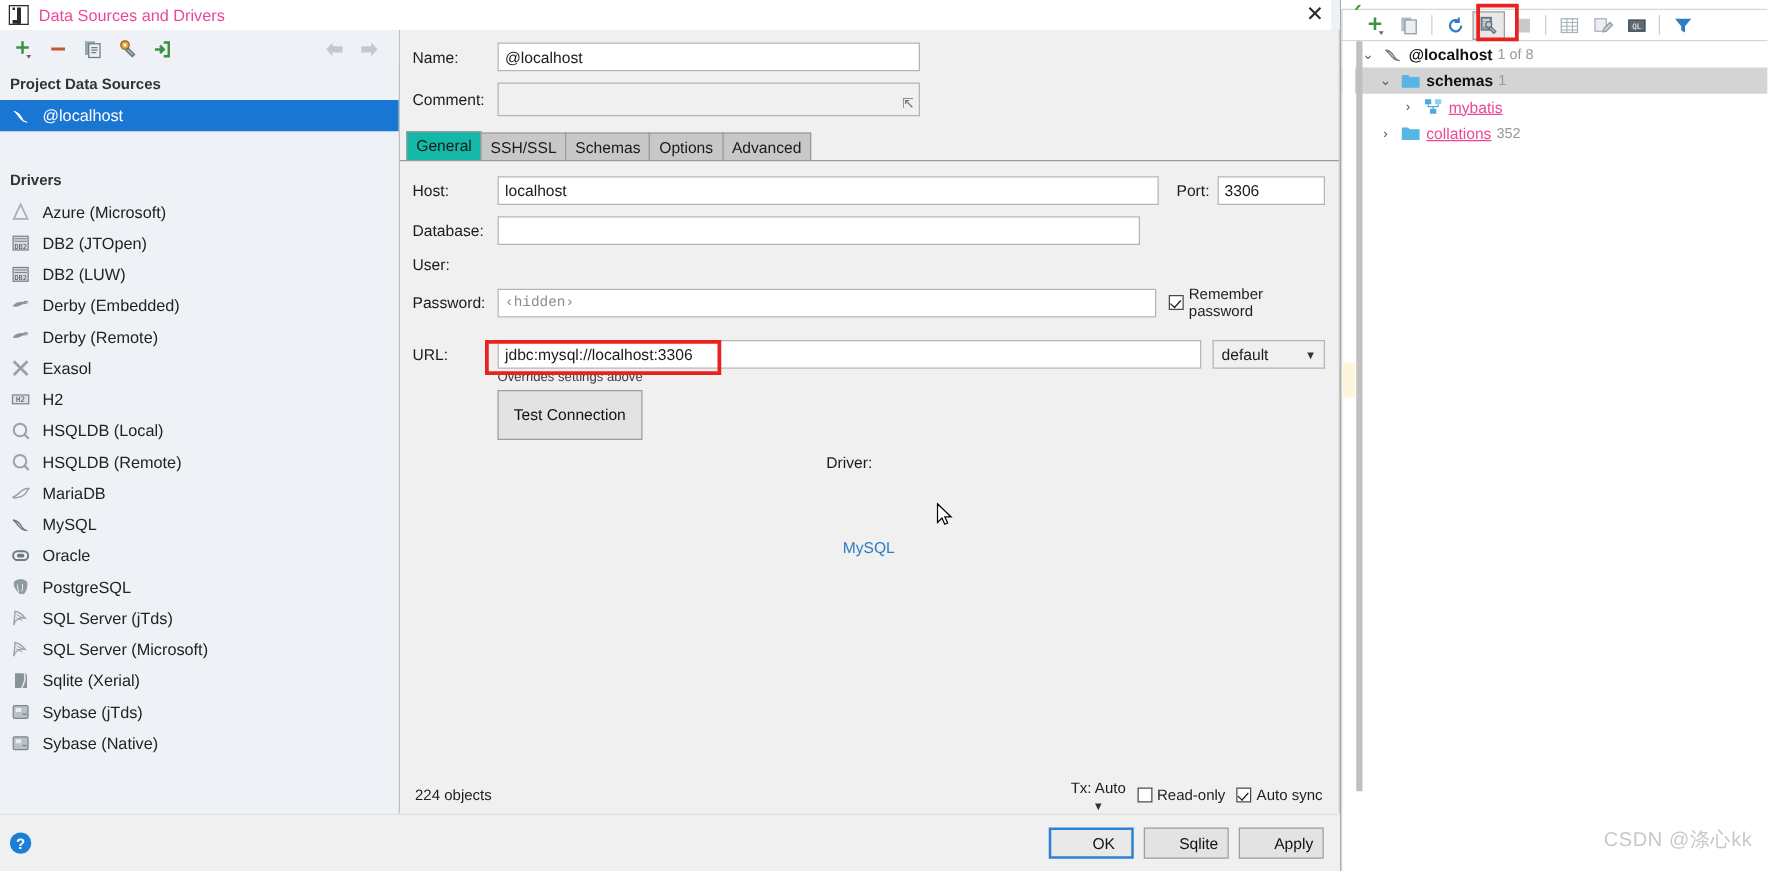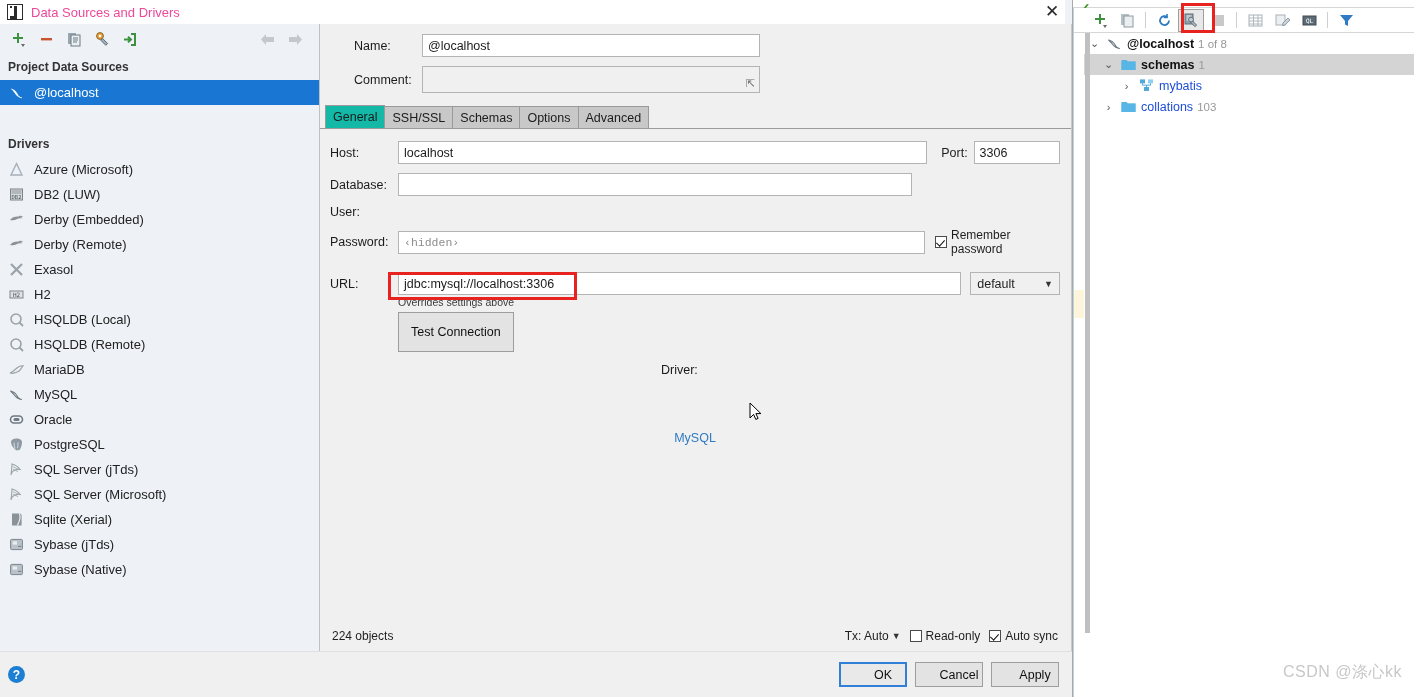--- a/index.html
+++ b/index.html
@@ -106,21 +106,21 @@
   }
 
   
   #formpane {
     flex: 1 1 auto; position: relative;
     background: #f0f0f0;
     display: flex; flex-direction: column;
     min-width: 0;
   }
   .form-top { padding: 10px 12px 0 10px; }
-  .frow { display: flex; align-items: center; margin-bottom: 9px; margin-left: 24px; }
+  .frow { display: flex; align-items: center; margin-bottom: 9px; }
   .flabel {
     width: 68px; flex: 0 0 68px; text-align: left;
     font-size: 12.5px; color: #1b1b1b;
   }
   .tinput {
     height: 23px; background: #ffffff;
     border: 1px solid #b4b4b4;
     padding: 0 5px; font-size: 12.5px; color: #1b1b1b;
     display: flex; align-items: center;
     font-family: "Liberation Sans", sans-serif;
@@ -216,21 +216,21 @@
   }
 
   
   .status-row {
     position: absolute; left: 0; right: 0; bottom: 0;
     height: 30px; display: flex; align-items: center;
     padding: 0 14px 0 12px;
     font-size: 12px;
   }
   .status-right { margin-left: auto; display: flex; align-items: center; gap: 9px; }
-  .tx-combo { display: flex; align-items: center; gap: 3px; }
+  .tx-combo { display: flex; align-items: center; gap: 3px; flex-direction: column; }
 
   
   .dlg-footer {
     height: 46px; flex: 0 0 46px;
     background: #f0f0f0;
     position: relative;
     border-top: 1px solid #e0e0e0;
   }
   .help-btn {
     position: absolute; left: 8px; top: 14px;
@@ -283,21 +283,21 @@
     height: 21px; display: flex; align-items: center;
     font-size: 12.5px; padding-left: 2px; gap: 4px;
   }
   .tree-row.sel { background: #d4d4d4; }
   .twisty {
     width: 15px; flex: 0 0 15px; text-align: center;
     color: #555; font-size: 11px;
   }
   .tree-label-bold { font-weight: bold; color: #111; }
   .tree-count { color: #999; font-size: 11.5px; }
-  .tree-label { color: #1d4ed8; }
+  .tree-label { color: #ec4899; text-decoration: underline; }
   .indent8 { width: 8px; flex: 0 0 8px; }
   .indent22 { width: 22px; flex: 0 0 22px; }
   .indent40 { width: 40px; flex: 0 0 40px; }
 
   .rp-leftline {
     position: absolute; left: 0; top: 8px; bottom: 0; width: 1px; background: #bfd3da;
   }
   .rp-gutter {
     position: absolute; left: 1px; top: 33px; width: 10px; bottom: 0;
     background: #ffffff;
@@ -402,20 +402,28 @@
                   <path d="M8.5 2.5L14 14H3z" fill="none" stroke="#a6b0b8" stroke-width="1.4"></path>
                 </svg>
                 <span>Azure (Microsoft)</span>
               </div>
               <div class="drv-row">
                 <svg class="icon" viewBox="0 0 17 17">
                   <rect x="2.5" y="3" width="12" height="11" fill="#d7dbde" stroke="#7b848b"></rect>
                   <path d="M3.5 5h10M3.5 7h10" stroke="#7b848b" stroke-width="0.8"></path>
                   <text x="8.5" y="13" font-size="5.5" text-anchor="middle" fill="#4a5257" font-family="monospace">DB2</text>
                 </svg>
+                <span>DB2 (JTOpen)</span>
+              </div>
+              <div class="drv-row">
+                <svg class="icon" viewBox="0 0 17 17">
+                  <rect x="2.5" y="3" width="12" height="11" fill="#d7dbde" stroke="#7b848b"></rect>
+                  <path d="M3.5 5h10M3.5 7h10" stroke="#7b848b" stroke-width="0.8"></path>
+                  <text x="8.5" y="13" font-size="5.5" text-anchor="middle" fill="#4a5257" font-family="monospace">DB2</text>
+                </svg>
                 <span>DB2 (LUW)</span>
               </div>
               <div class="drv-row">
                 <svg class="icon" viewBox="0 0 17 17">
                   <path d="M2 9c2-3 6-4 9-3.4 1.6.3 2.6 1 3.2 1.9-2-.6-4-.3-5.6.7C7 9.3 4.6 9.6 2 9z" fill="#8b939a"></path>
                   <path d="M11 5.6c1.4-.6 2.6-.4 3.4.5" stroke="#8b939a" stroke-width="1.2" fill="none"></path>
                 </svg>
                 <span>Derby (Embedded)</span>
               </div>
               <div class="drv-row">
@@ -616,21 +624,21 @@
         </div>
 
         <div class="formpane-vline"></div>
       </div>
     </div>
 
     <div class="dlg-footer">
       <span class="help-btn">?</span>
       <span class="footer-btns">
         <span class="fbtn default">OK</span>
-        <span class="fbtn">Cancel</span>
+        <span class="fbtn">Sqlite</span>
         <span class="fbtn">Apply</span>
       </span>
     </div>
   </div>
 
   <div class="url-highlight"></div>
 
   <div id="rightpanel">
     <div class="rp-topstrip">
       <span class="rp-check">✓</span>
@@ -730,21 +738,21 @@
           <span class="tree-count"></span>
         </div>
         <div class="tree-row">
           <span class="indent22"></span>
           <span class="twisty">›</span>
           <svg class="icon" viewBox="0 0 17 17">
             <path d="M1.5 4h5l1.4 1.6h7.6V14H1.5z" fill="#5bb4df"></path>
             <path d="M1.5 5.6h14V14h-14z" fill="#57b6e6"></path>
           </svg>
           <span class="tree-label">collations</span>
-          <span class="tree-count">103</span>
+          <span class="tree-count">352</span>
         </div>
       </div>
 
     <div class="rp-leftline"></div>
     <div class="rp-gutter"></div>
     <div class="rp-marker"></div>
     <div class="rp-vthumb"></div>
 
     <div class="watermark">CSDN @涤心kk</div>
   </div>

